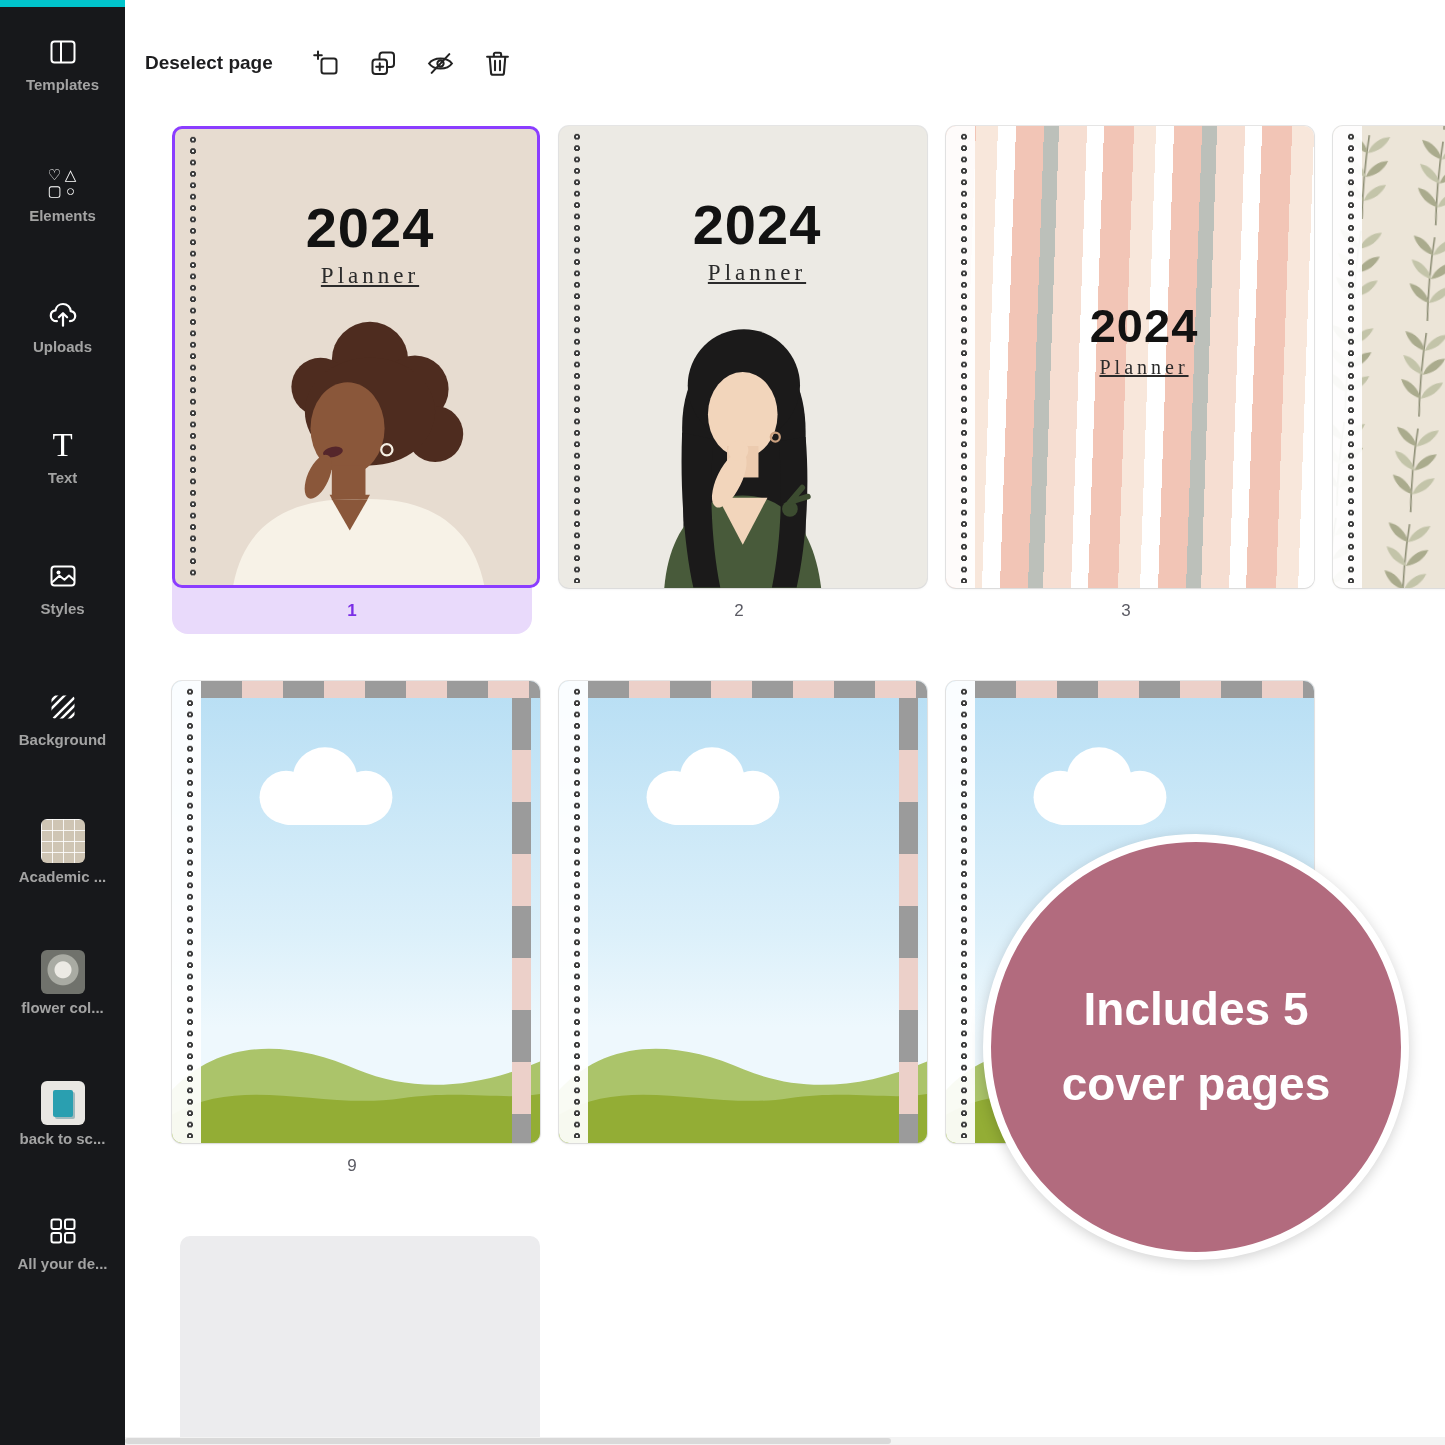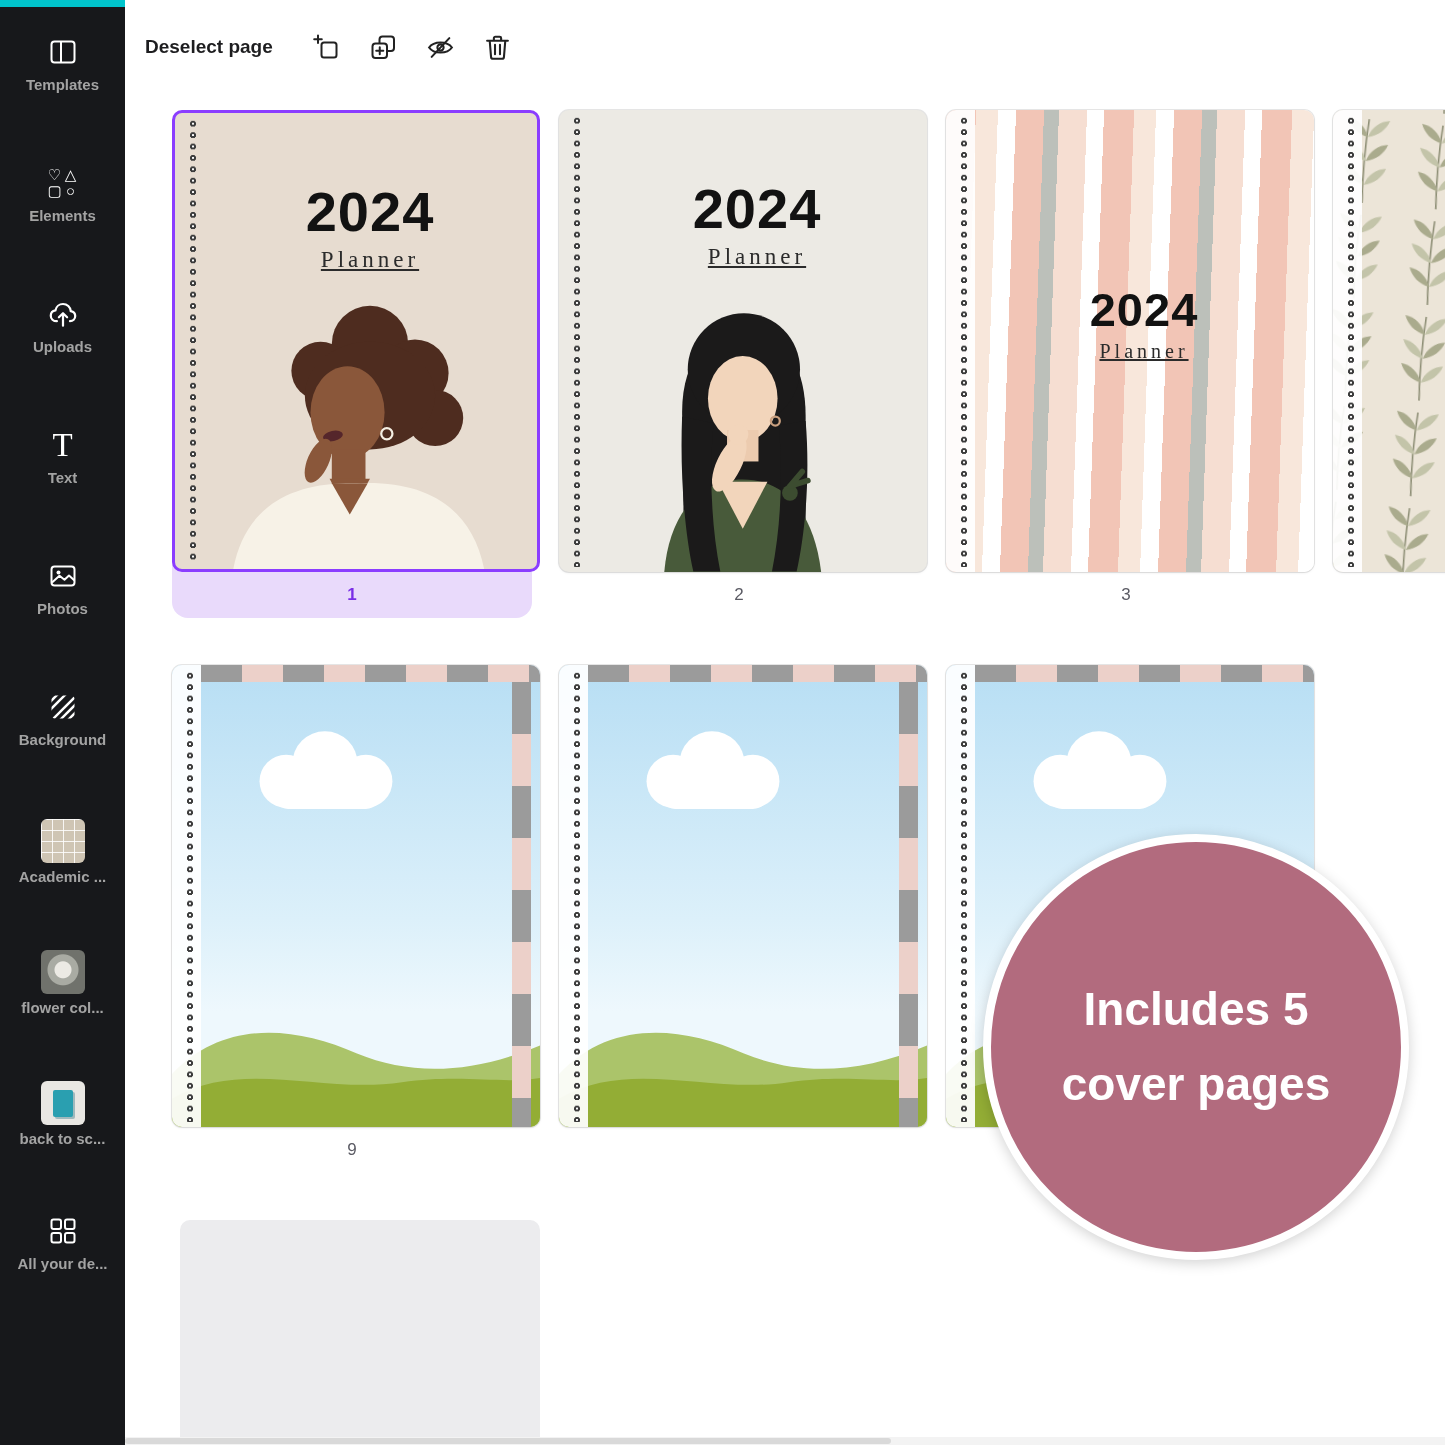--- a/index.html
+++ b/index.html
@@ -23,21 +23,21 @@
     linear-gradient(rgba(255,255,255,.85) 1px, transparent 1px),
     linear-gradient(90deg, rgba(255,255,255,.85) 1px, transparent 1px), #cfc5b4;
     background-size:11px 11px;}
   .thumb-school{background:#e9e7e3;display:flex;align-items:center;justify-content:center;}
   .thumb-school .book{width:20px;height:27px;background:#2a9fb0;border-radius:2px;box-shadow:2px 2px 0 #9fb9bd;}
   .text-T{font-family:"Liberation Serif",serif;color:#fff;font-size:33px;line-height:33px;}
 
   
   .main{position:absolute;left:125px;top:0;width:1320px;height:1445px;background:#fff;
     overflow:hidden;}
-  .toolbar{display:flex;align-items:center;padding:24px 0 0 20px;height:46px;box-sizing:content-box;}
+  .toolbar{display:flex;align-items:center;padding:24px 0 0 20px;height:46px;box-sizing:content-box;margin-top:16px;}
   .toolbar-label{font-size:19px;font-weight:700;color:#1d1d1f;}
   .ticons{display:flex;align-items:center;gap:29px;margin-left:40px;}
   .ticon{width:28px;height:28px;cursor:pointer;display:flex;align-items:center;justify-content:center;}
 
   .grid{padding:40px 0 0 47px;}
   .row{display:flex;gap:27px;margin-bottom:47px;}
   .cell{width:360px;flex:0 0 auto;cursor:pointer;}
   .card{width:368px;height:462px;border-radius:10px;position:relative;overflow:hidden;
     background:#fff;box-shadow:0 0 0 1px rgba(70,70,70,.13), 0 1px 3px rgba(0,0,0,.08);box-sizing:border-box;}
   .pagenum{height:46px;display:flex;align-items:center;justify-content:center;
@@ -136,21 +136,21 @@
     </div>
 
     <div class="nav-item">
       <span class="nav-icon">
         <svg width="30" height="30" viewBox="0 0 30 30">
             <rect x="3.5" y="5.5" width="23" height="19" rx="3" stroke="#fff" stroke-width="2" fill="none"></rect>
             <circle cx="10.5" cy="11.5" r="2" fill="#fff"></circle>
             <path d="M4,21.5 L11.5,14.8 L16.5,18.8 L21,14.6 L26.5,19.6" stroke="#fff" stroke-width="2" fill="none" stroke-linejoin="round"></path>
           </svg>
       </span>
-      <span class="nav-label">Photos</span>
+      <span class="nav-label">Styles</span>
     </div>
 
 
     <div class="nav-item">
       <span class="nav-icon">
         <svg width="30" height="30" viewBox="0 0 30 30">
             <defs>
               <clipPath id="bgclip">
                 <rect x="3.5" y="3.5" width="23" height="23" rx="4"></rect>
               </clipPath>

